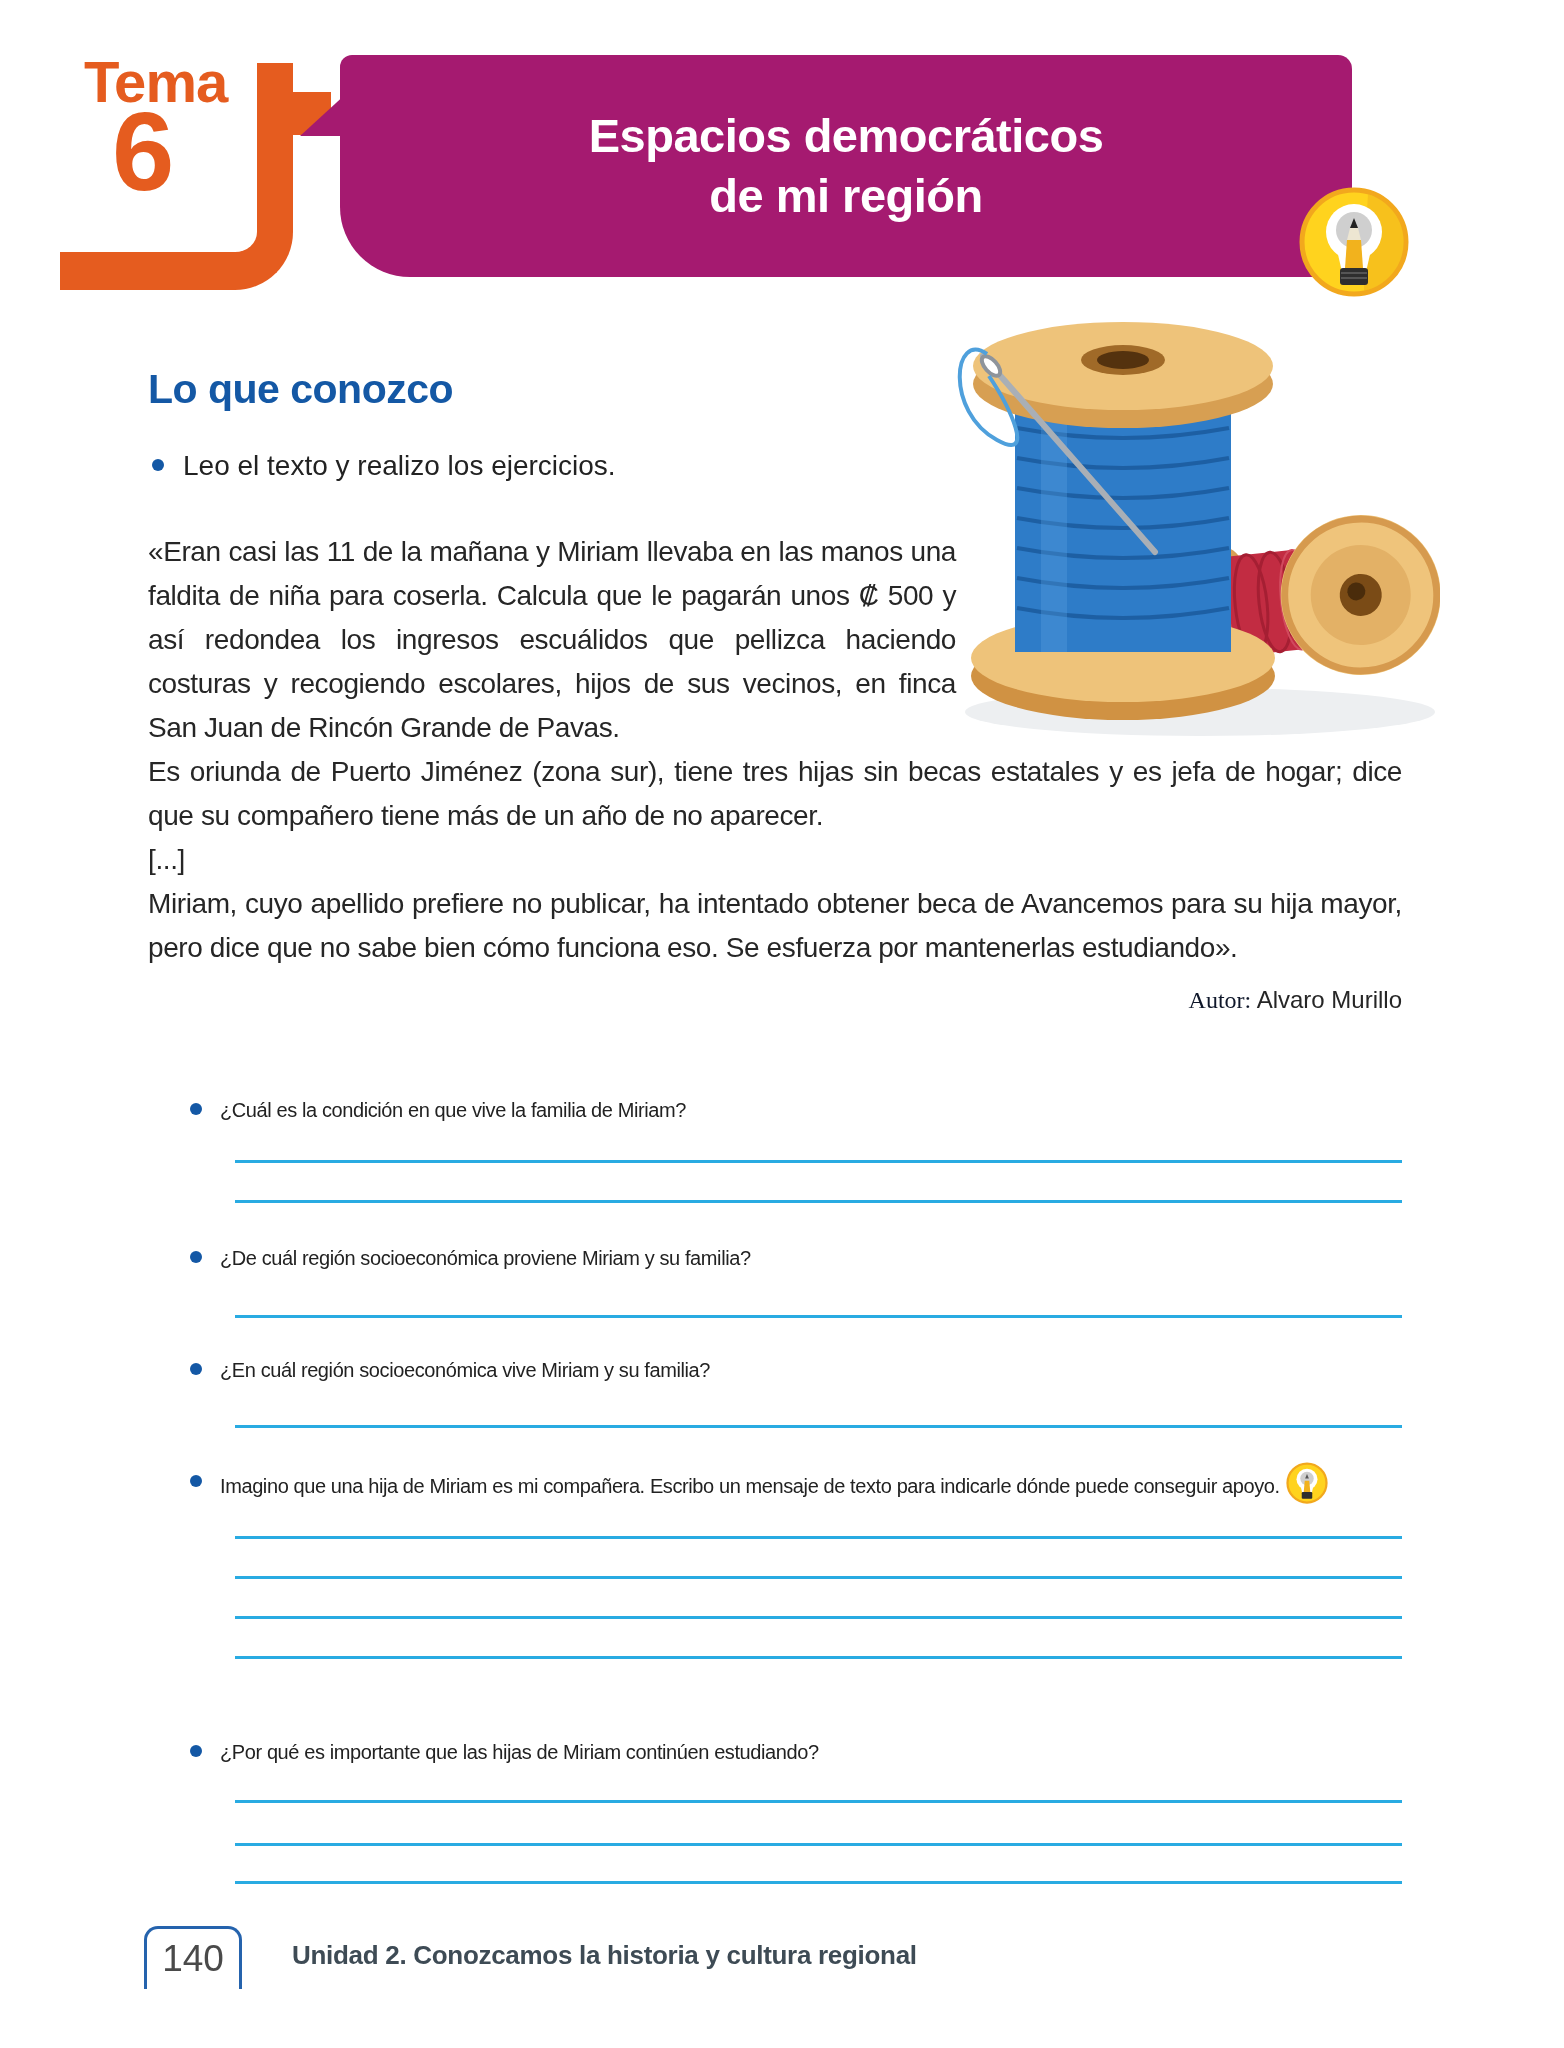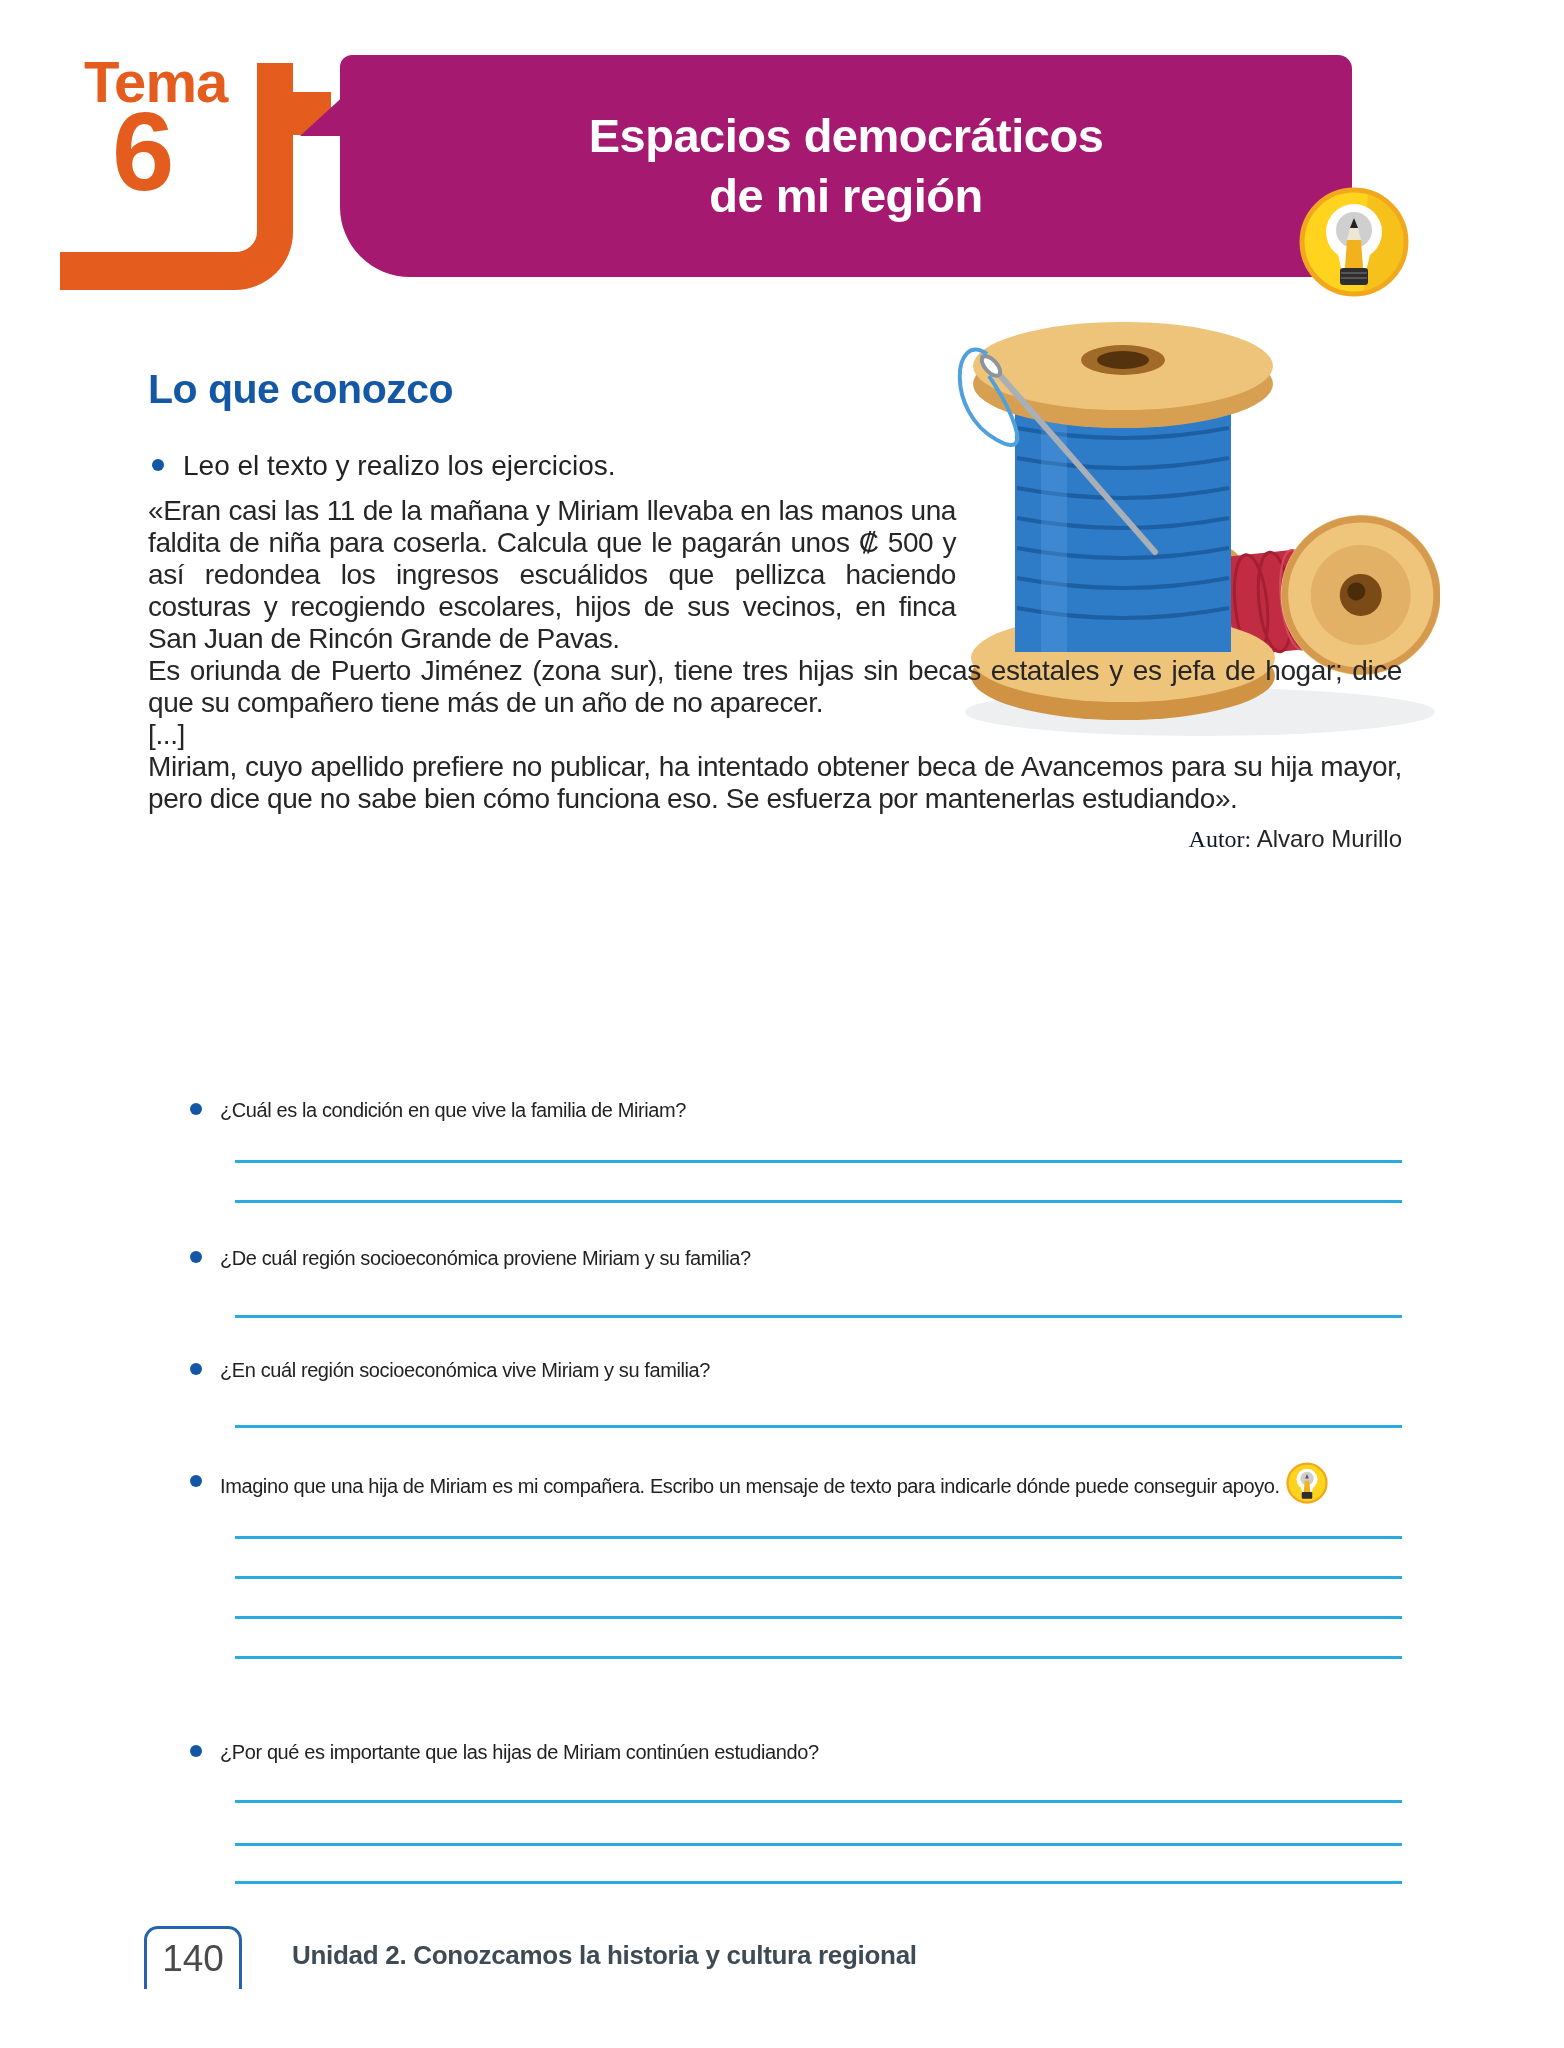--- a/index.html
+++ b/index.html
@@ -26,21 +26,21 @@
 
   
   .section-heading{position:absolute;left:148px;top:366px;font-size:41px;font-weight:bold;
                    color:#1458A5;letter-spacing:-0.5px;}
   .instruction-row{position:absolute;left:152px;top:446px;display:flex;gap:19px;align-items:flex-start;}
   .dot{width:12px;height:12px;border-radius:50%;background:#1458A5;margin-top:13px;flex:none;}
   .instruction-text{font-size:28px;line-height:40px;color:#222;}
 
   .spool-image{position:absolute;left:945px;top:288px;width:495px;height:460px;}
 
-  .reading{position:absolute;left:148px;top:495px;width:1254px;font-size:28px;line-height:32px;
+  .reading{position:absolute;left:148px;top:530px;width:1254px;font-size:28px;line-height:44px;
            letter-spacing:-0.4px;color:#262626;}
   .reading p{margin:0;text-align:justify;}
   .reading .p1{width:808px;}
   .reading .p3{text-align:left;}
   .author-line{margin-top:8px;text-align:right;font-size:24px;letter-spacing:0;}
   .author-label{color:#0f172a;font-family:Liberation Serif, serif;}
   .author-name{color:#262626;}
 
   
   .question{position:absolute;left:190px;width:1212px;}

